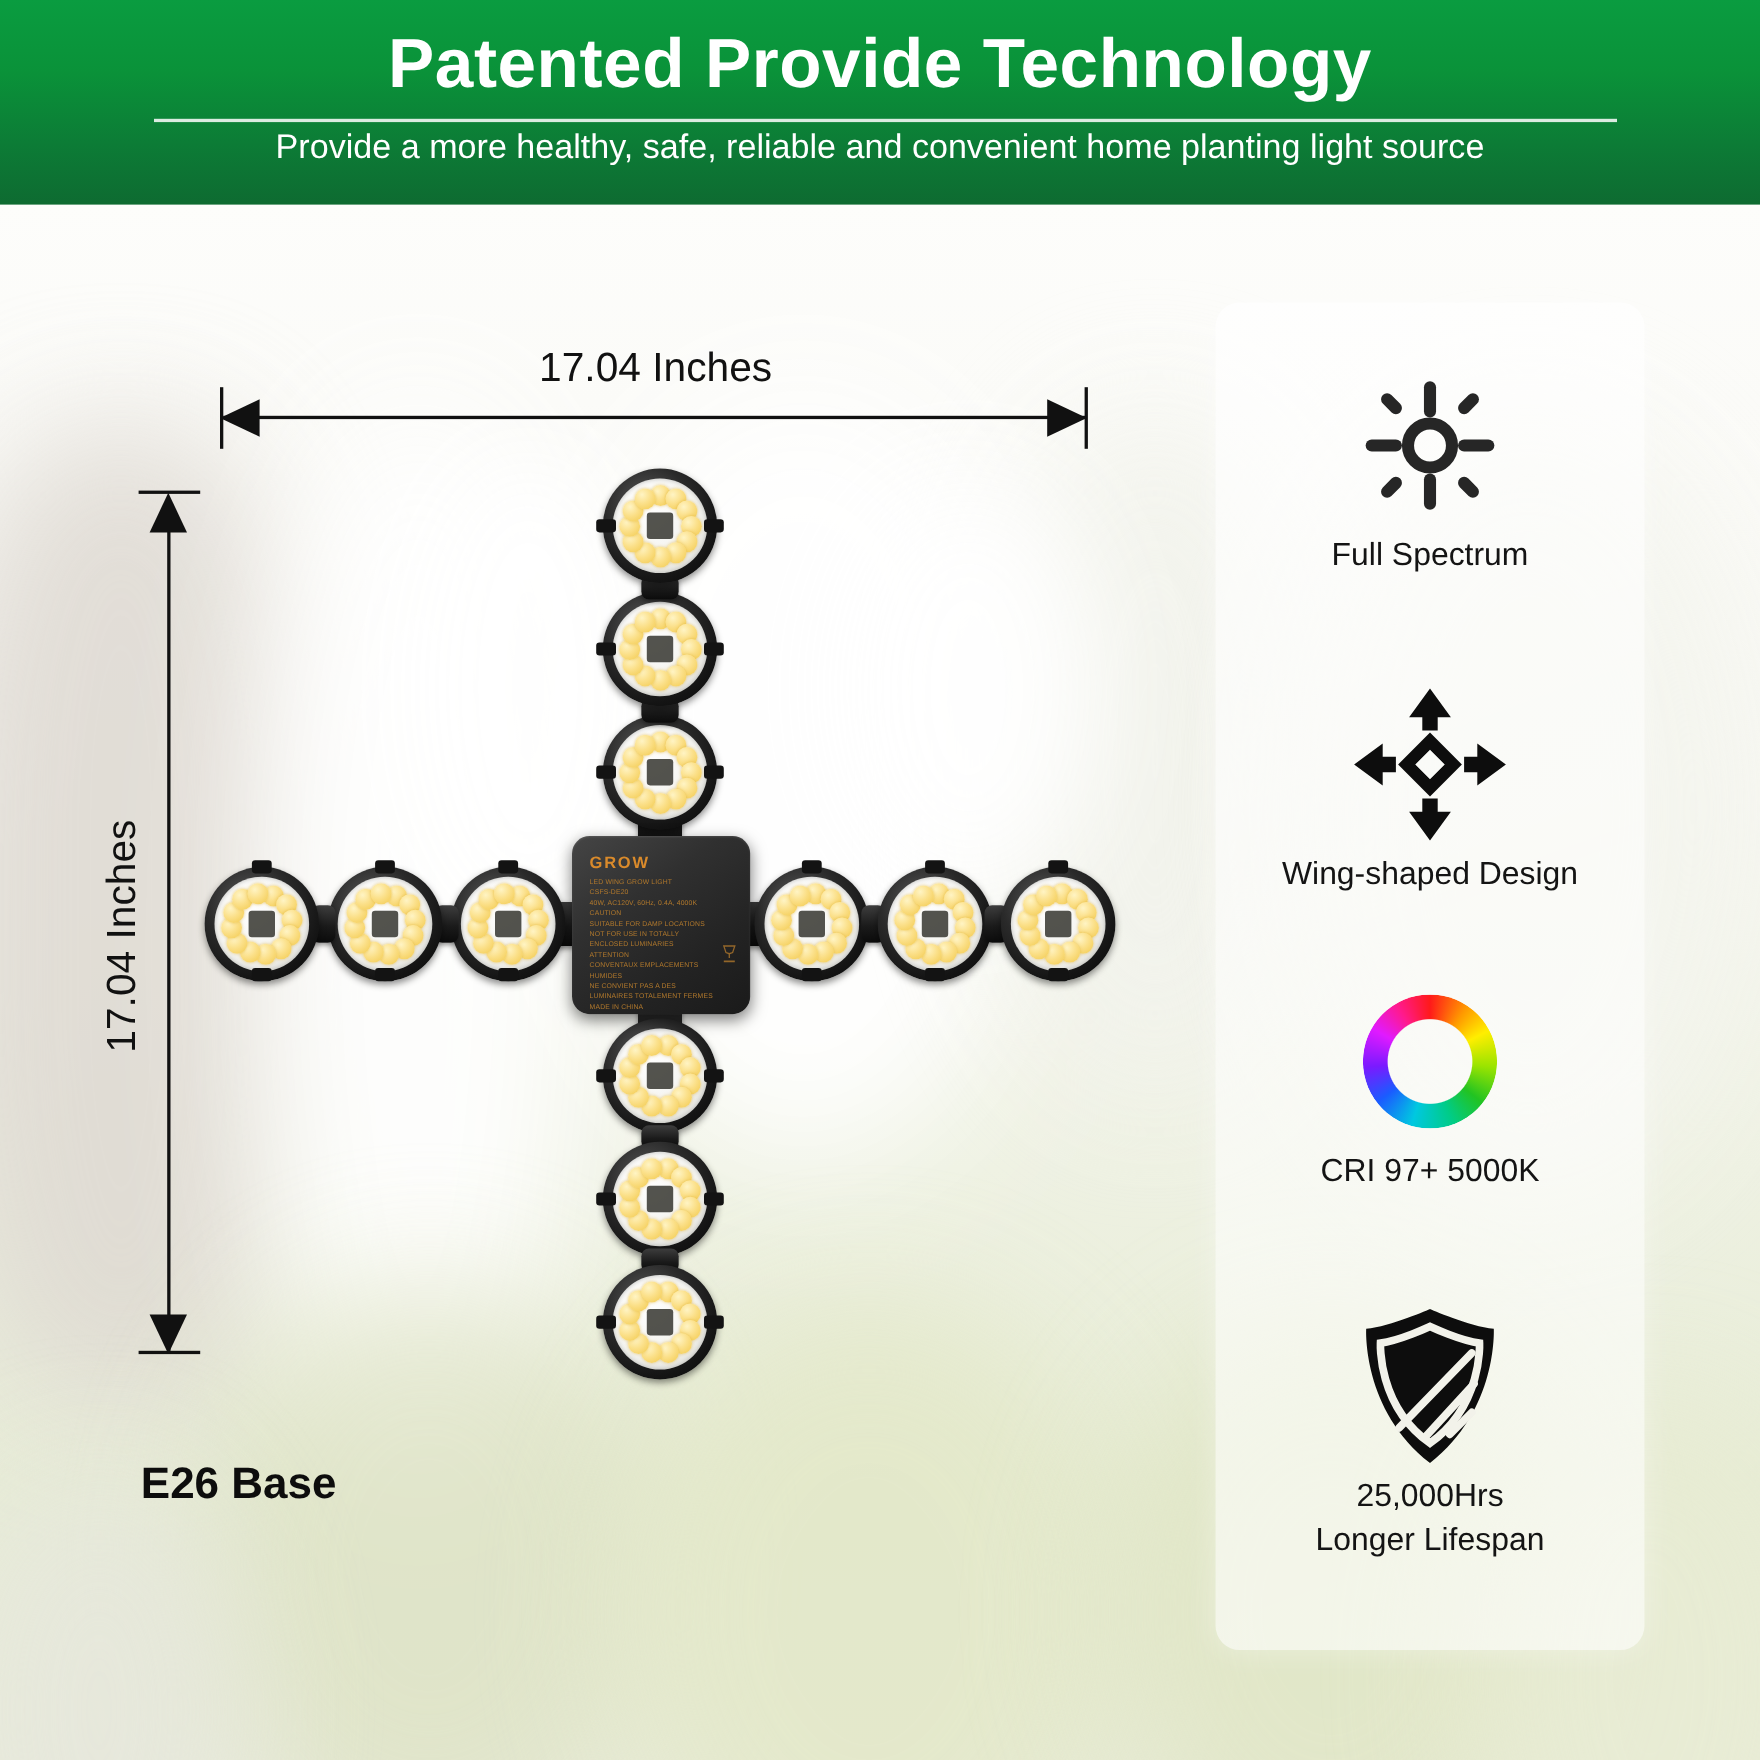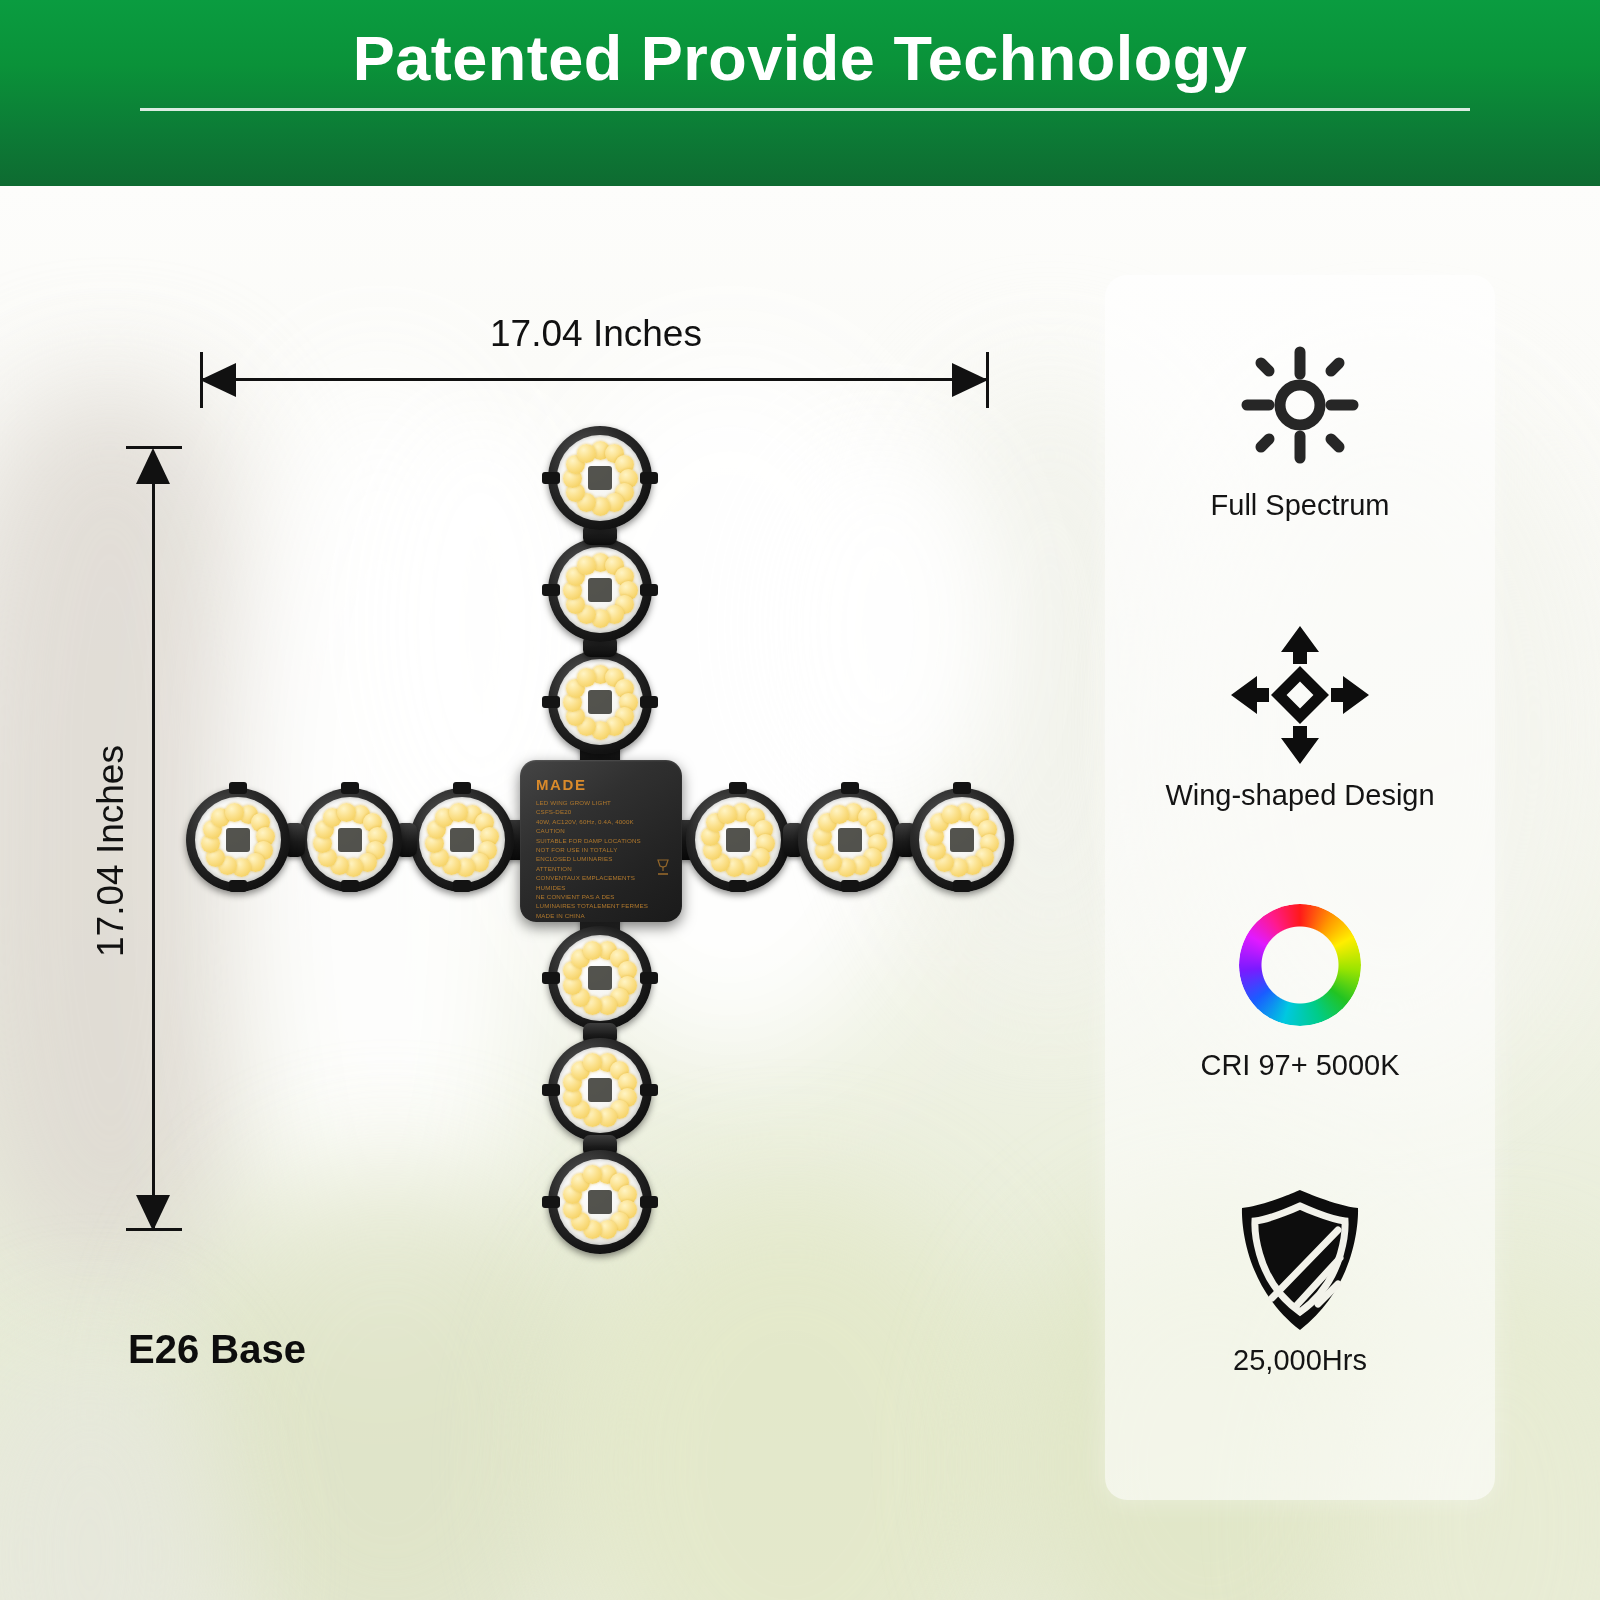--- a/index.html
+++ b/index.html
@@ -175,20 +175,21 @@
     <div class="blob b8"></div>
     <div class="blob b9"></div>
     <div class="blob b10"></div>
     <div class="blob b11"></div>
     <div class="blob b12"></div>
   </div>
 
   <div class="header">
     <div class="hdr-title">Patented Provide Technology</div>
     <div class="hdr-rule"></div>
+    <div class="hdr-sub">Provide a more healthy, safe, reliable and convenient home planting light source</div>
   </div>
 
   <div>
     <div class="dim-h-tickL"></div>
     <div class="dim-h-tickR"></div>
     <div class="dim-h-line"></div>
     <div class="dim-h-arrowL"></div>
     <div class="dim-h-arrowR"></div>
     <div class="dim-h-label">17.04 Inches</div>
   </div>
@@ -440,21 +441,21 @@
           <div class="led" style="left: 26.1025px; top: 41.3547px;"></div>
           <div class="led" style="left: 34.8948px; top: 29.8322px;"></div>
           <div class="led" style="left: 48.2704px; top: 24.2495px;"></div>
           <div class="center"></div>
           <div class="clamp" style="top: -6px; left: 43px; width: 18px; height: 12px;"></div>
           <div class="clamp" style="top: 92px; left: 43px; width: 18px; height: 12px;"></div>
         </div>
       </div>
 
     <div class="hub">
-      <div class="hub-brand">MADE</div>
+      <div class="hub-brand">GROW</div>
       <div class="hub-lines" id="hub-lines">
           <div class="hub-line">LED WING GROW LIGHT</div>
           <div class="hub-line">CSFS-DE20</div>
           <div class="hub-line">40W, AC120V, 60Hz, 0.4A, 4000K</div>
           <div class="hub-line">CAUTION</div>
           <div class="hub-line">SUITABLE FOR DAMP LOCATIONS</div>
           <div class="hub-line">NOT FOR USE IN TOTALLY</div>
           <div class="hub-line">ENCLOSED LUMINARIES</div>
           <div class="hub-line">ATTENTION</div>
           <div class="hub-line">CONVENTAUX EMPLACEMENTS</div>
@@ -519,20 +520,21 @@
           <path d="M66 20 C66 20 38 33 21 35 C21 35 18 92 66 126 C114 92 111 35 111 35 C94 33 66 20 66 20 Z" fill="none" stroke="#f2f2ea" stroke-width="7"></path>
           <g stroke="#f2f2ea" stroke-width="7" stroke-linecap="round">
             <line x1="104" y1="44" x2="38" y2="112"></line>
             <line x1="106" y1="72" x2="62" y2="120"></line>
             <line x1="104" y1="98" x2="84" y2="118"></line>
           </g>
         </svg>
       </div>
       <div class="lbl">
         <div>25,000Hrs</div>
+        <div>Longer Lifespan</div>
       </div>
     </div>
 
   </div>
 
   <div class="notice">
     <div class="l2">E26 Base</div>
   </div>
 
 </div>

